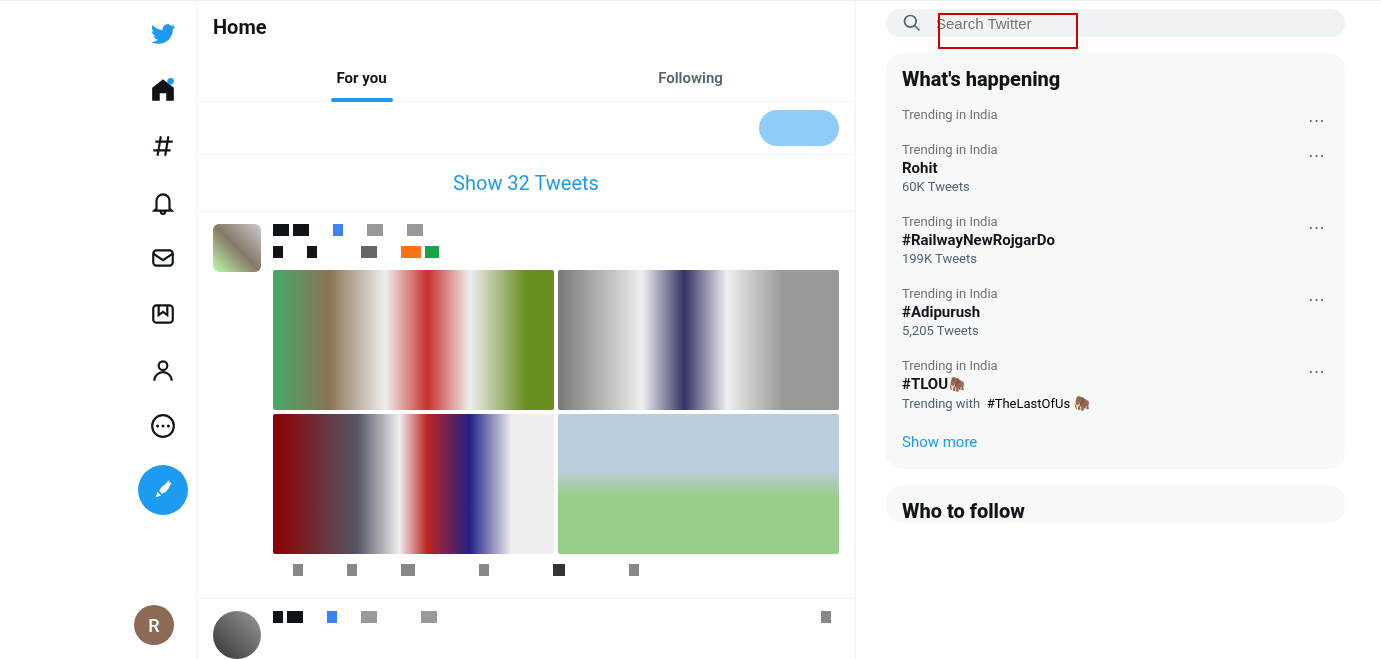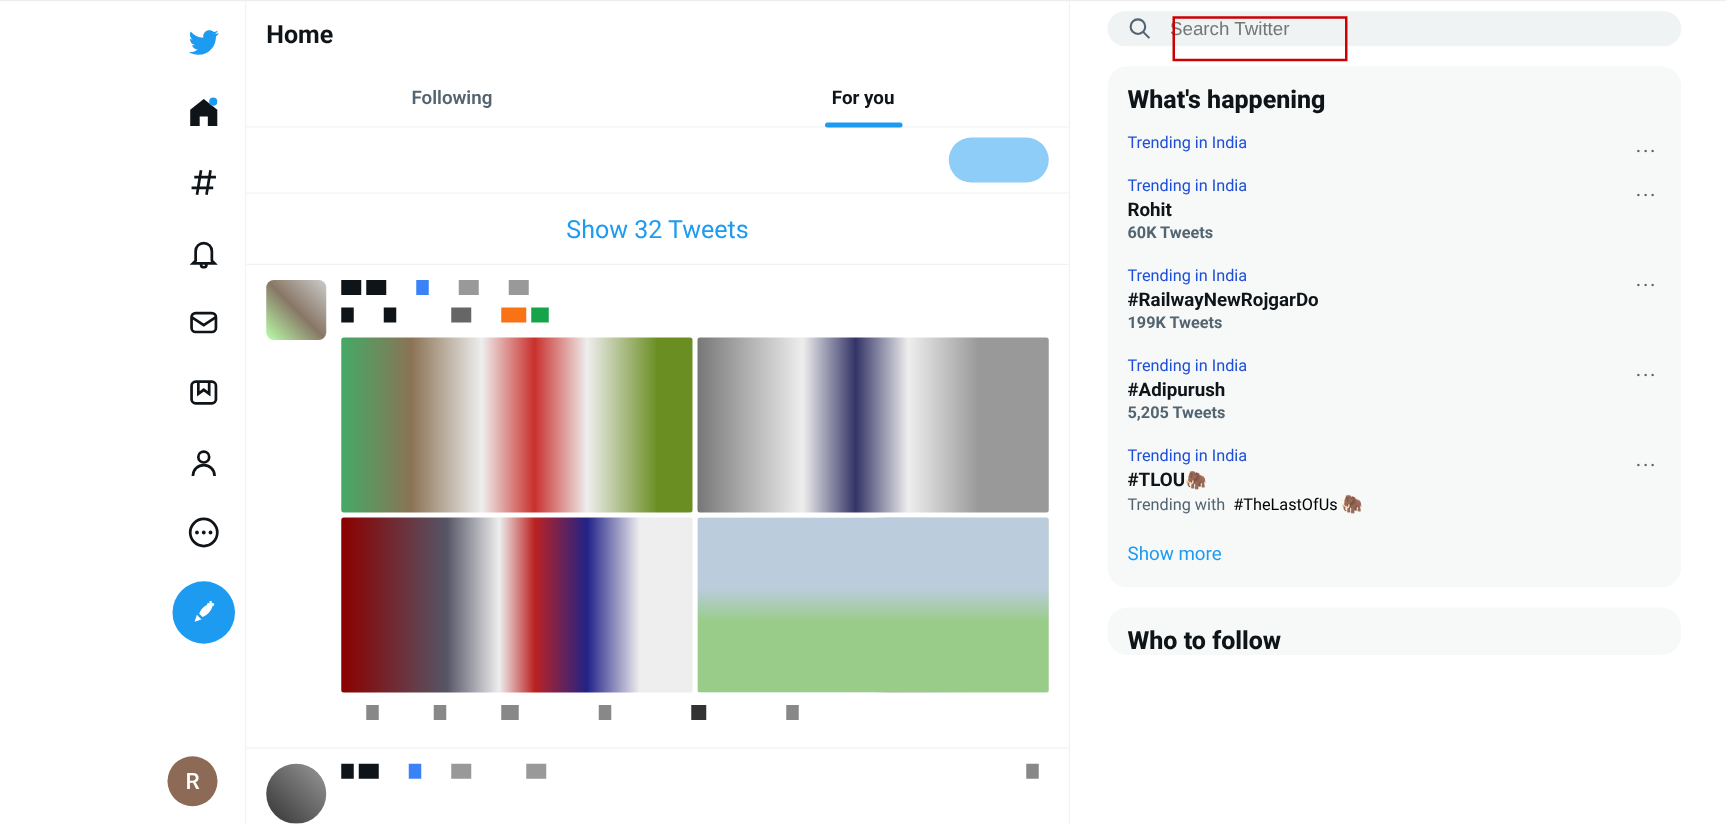--- a/index.html
+++ b/index.html
@@ -30,23 +30,23 @@
     .image-grid { display: grid; grid-template-columns: 1fr 1fr; gap: 4px; margin-top: 8px; }
     .pix-img { height: 140px; border-radius: 2px; background: #ccc; }
     
     .right { flex: 1; padding: 8px 36px 8px 30px; }
     .search { background: #eff3f4; border-radius: 999px; display: flex; align-items: center; padding: 0 16px; height: 28px; position: relative; }
     .search input { border: none; background: transparent; font-size: 15px; outline: none; flex: 1; color: #536471; padding-left: 14px; }
     .search-highlight { position: absolute; border: 2px solid #cc0000; width: 140px; height: 36px; left: 52px; top: 4px; pointer-events: none; }
     .panel { background: #f7f9f9; border-radius: 16px; margin-top: 16px; padding: 14px 0; }
     .panel-title { font-size: 20px; font-weight: 800; padding: 0 16px 6px; }
     .trend { padding: 10px 16px; cursor: pointer; position: relative; }
-    .trend-ctx { color: #1d4ed8; font-size: 13px; }
+    .trend-ctx { color: #737373; font-size: 13px; }
     .trend-topic { font-weight: 700; font-size: 15px; margin-top: 2px; }
-    .trend-count { color: #536471; font-size: 13px; margin-top: 2px; font-weight: bold; }
+    .trend-count { color: #536471; font-size: 13px; margin-top: 2px; }
     .trend-more { position: absolute; right: 12px; top: 8px; color: #536471; font-size: 18px; letter-spacing: 1px; cursor: pointer; width: 32px; height: 32px; display:flex; align-items:center; justify-content:center; border-radius:50%; }
     .showmore { color: #1d9bf0; font-size: 15px; padding: 12px 16px 4px; cursor: pointer; }
     .panel2 { background: #f7f9f9; border-radius: 16px; margin-top: 16px; padding: 14px 16px 0; }
     svg.icon { width: 26px; height: 26px; }
     .home-dot { fill: #1d9bf0; }
     .link { color: #000000; }
     .emoji { font-size: 14px; }
     .trending-with { font-size: 13px; color: #536471; margin-top: 2px; }
   </style>
 </head>
@@ -111,22 +111,22 @@
       </div>
     </div>
     <div class="avatar-small">R</div>
   </nav>
 
   <main class="main">
     <div class="main-header">
       <div class="main-title">Home</div>
     </div>
     <div class="tabs">
+      <div class="tab active">For you</div>
       <div class="tab">Following</div>
-      <div class="tab active">For you</div>
     </div>
     <div class="compose-row">
       <button class="tweet-btn"></button>
     </div>
     <div class="show-tweets">Show 32 Tweets</div>
 
     <article class="tweet">
       <div class="tweet-avatar" style="background:linear-gradient(45deg,#bfa,#876,#ccc)"></div>
       <div class="tweet-body">
         <div class="pix-line">

